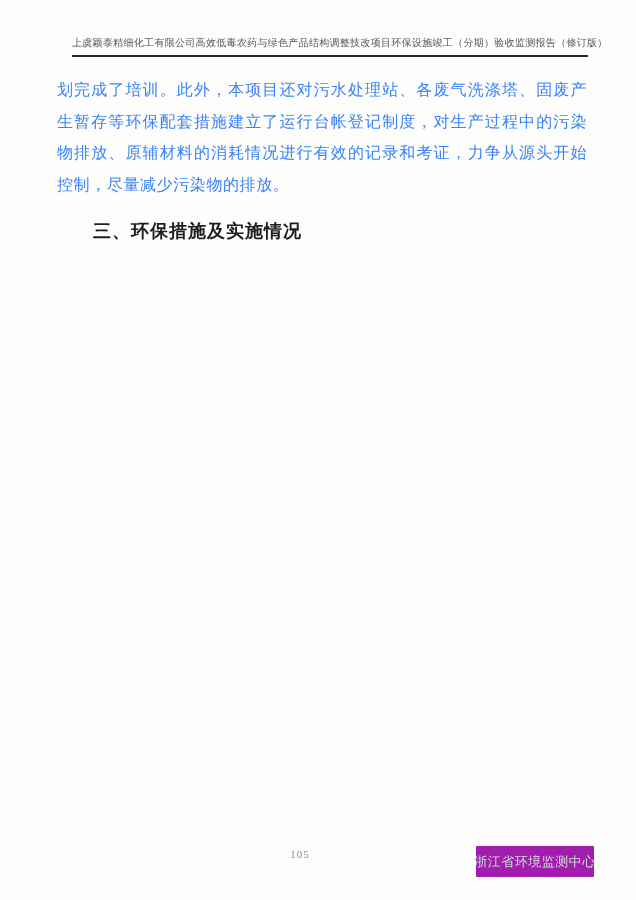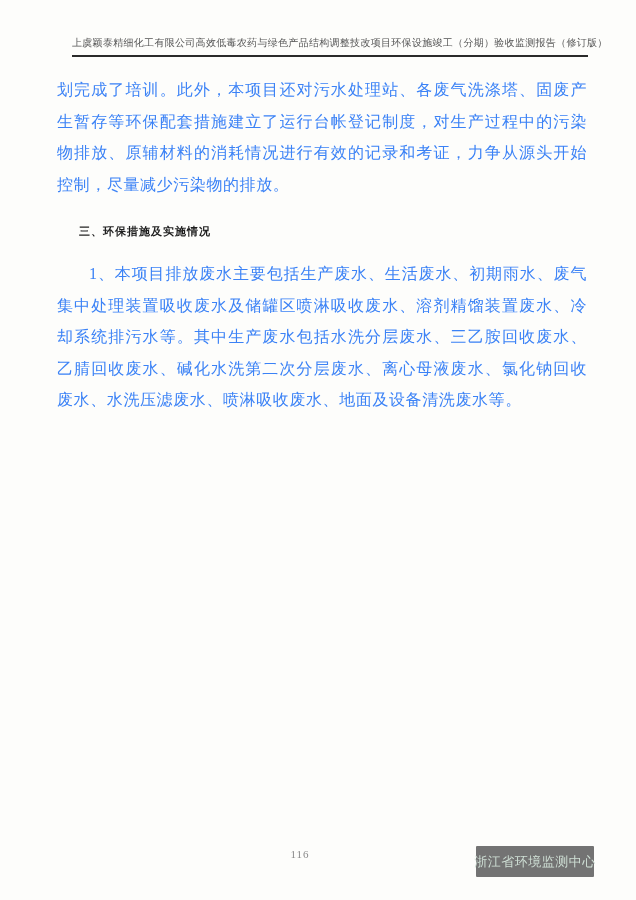--- a/index.html
+++ b/index.html
@@ -42,21 +42,21 @@
     text-align: justify;
     text-justify: inter-character;
     letter-spacing: 0.6px;
     color: #3b82f6;
     text-indent: 2em;
     filter: blur(0.25px);
   }
   .para.no-indent { text-indent: 0; }
   .heading {
     font-family: "Liberation Sans", "DejaVu Sans", sans-serif;
-    font-size: 11px;
+    font-size: 18px;
     font-weight: bold;
     color: #1d1d1d;
     text-indent: 2em;
     margin: 16px 0 12px 0;
     line-height: 30px;
     letter-spacing: 1px;
     filter: none;
   }
   
   .footer-pagenum {
@@ -88,22 +88,21 @@
 <div class="page">
 
   <div class="header" style="border-bottom-color: rgb(42, 42, 42);">
     <div class="header-title">上虞颖泰精细化工有限公司高效低毒农药与绿色产品结构调整技改项目环保设施竣工（分期）验收监测报告（修订版）</div>
   </div>
 
   <div class="body-text">
 
   <p class="para no-indent">划完成了培训。此外，本项目还对污水处理站、各废气洗涤塔、固废产生暂存等环保配套措施建立了运行台帐登记制度，对生产过程中的污染物排放、原辅材料的消耗情况进行有效的记录和考证，力争从源头开始控制，尽量减少污染物的排放。</p>
       <p class="heading">三、环保措施及实施情况</p>
-      <p class="para">1、本项目排放废水主要包括生产废水、生活废水、初期雨水、废气集中处理装置吸收废水及储罐区喷淋吸收废水、溶剂精馏装置废水、冷却系统排污水等。其中生产废水包括水洗分层废水、三乙胺回收废水、乙腈回收废水、碱化水洗第二次分层废水、离心母液废水、氯化钠回收废水、水洗压滤废水、喷淋吸收废水、地面及设备清洗废水等。</p>
     </div>
 
-  <div class="footer-pagenum">116</div>
+  <div class="footer-pagenum">105</div>
 
-  <div class="footer-stamp" style="background: #737373; color: rgb(207, 223, 213);">
+  <div class="footer-stamp" style="background: #a21caf; color: rgb(207, 223, 213);">
     <span>浙江省环境监测中心</span>
   </div>
 
 </div>
 
 </body></html>

